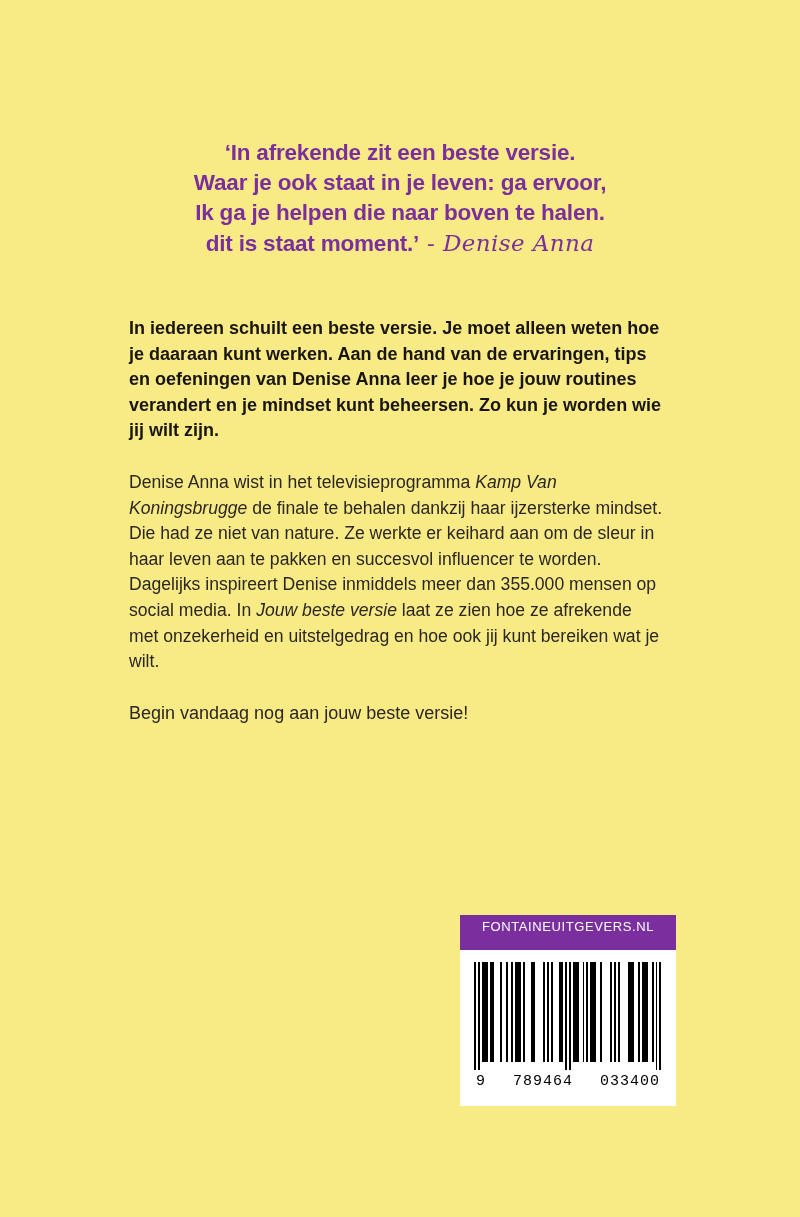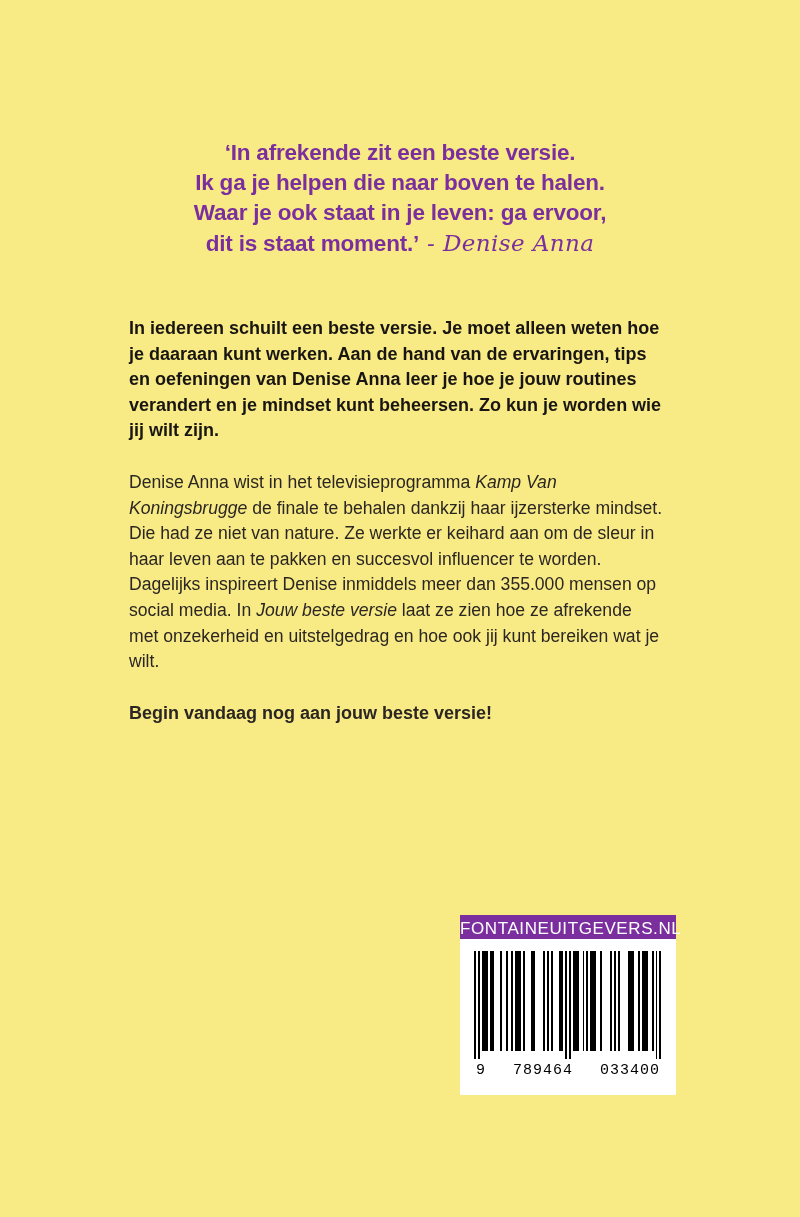--- a/index.html
+++ b/index.html
@@ -66,44 +66,44 @@
     color: #2b2622;
   }
   .para.lead {
     font-weight: bold;
     font-size: 18px;
     line-height: 25.6px;
     color: #181512;
     margin-bottom: 26px;
   }
   .para.cta {
-    font-weight: bold;
+    font-weight: normal;
     font-size: 18px;
     margin-top: 26px;
     margin-bottom: 0;
   }
   .para em {
     font-style: italic;
   }
 
   
   .barcode-block {
     position: absolute;
     left: 460px;
     top: 915px;
     width: 216px;
     background: #ffffff;
   }
   .publisher-bar {
     background: #7b2f9e;
     color: #ffffff;
-    font-size: 17px;
+    font-size: 13px;
     letter-spacing: 0.6px;
     text-align: center;
-    padding: 4px 0 0 0;
+    padding: 4px 0 16px 0;
     font-family: "Liberation Sans", sans-serif;
   }
   .barcode-area {
     background: #ffffff;
     padding: 12px 14px 6px 14px;
     box-sizing: border-box;
   }
   .bars {
     height: 108px;
     display: flex;
@@ -127,22 +127,22 @@
     display: inline-block;
   }
 </style>
 </head>
 <body>
 
 <div class="page">
 
   <div class="quote">
     <span class="q-line">‘In afrekende zit een beste versie.</span>
+    <span class="q-line">Waar je ook staat in je leven: ga ervoor,</span>
     <span class="q-line">Ik ga je helpen die naar boven te halen.</span>
-    <span class="q-line">Waar je ook staat in je leven: ga ervoor,</span>
     <span class="q-last">
       <span>dit is staat moment.’</span><span class="attrib">- Denise Anna</span>
     </span>
   </div>
 
   <div class="blurb">
 
     <p class="para lead">In iedereen schuilt een beste versie. Je moet alleen weten hoe je daaraan kunt werken. Aan de hand van de ervaringen, tips en oefeningen van Denise Anna leer je hoe je jouw routines verandert en je mindset kunt beheersen. Zo kun je worden wie jij wilt zijn.</p>
 
     <p class="para"><span>Denise Anna wist in het televisieprogramma </span><em>Kamp Van Koningsbrugge</em><span> de finale te behalen dankzij haar ijzersterke mindset. Die had ze niet van nature. Ze werkte er keihard aan om de sleur in haar leven aan te pakken en succesvol influencer te worden. Dagelijks inspireert Denise inmiddels meer dan 355.000 mensen op social media. In </span><em>Jouw beste versie</em><span> laat ze zien hoe ze afrekende met onzekerheid en uitstelgedrag en hoe ook jij kunt bereiken wat je wilt.</span></p>

